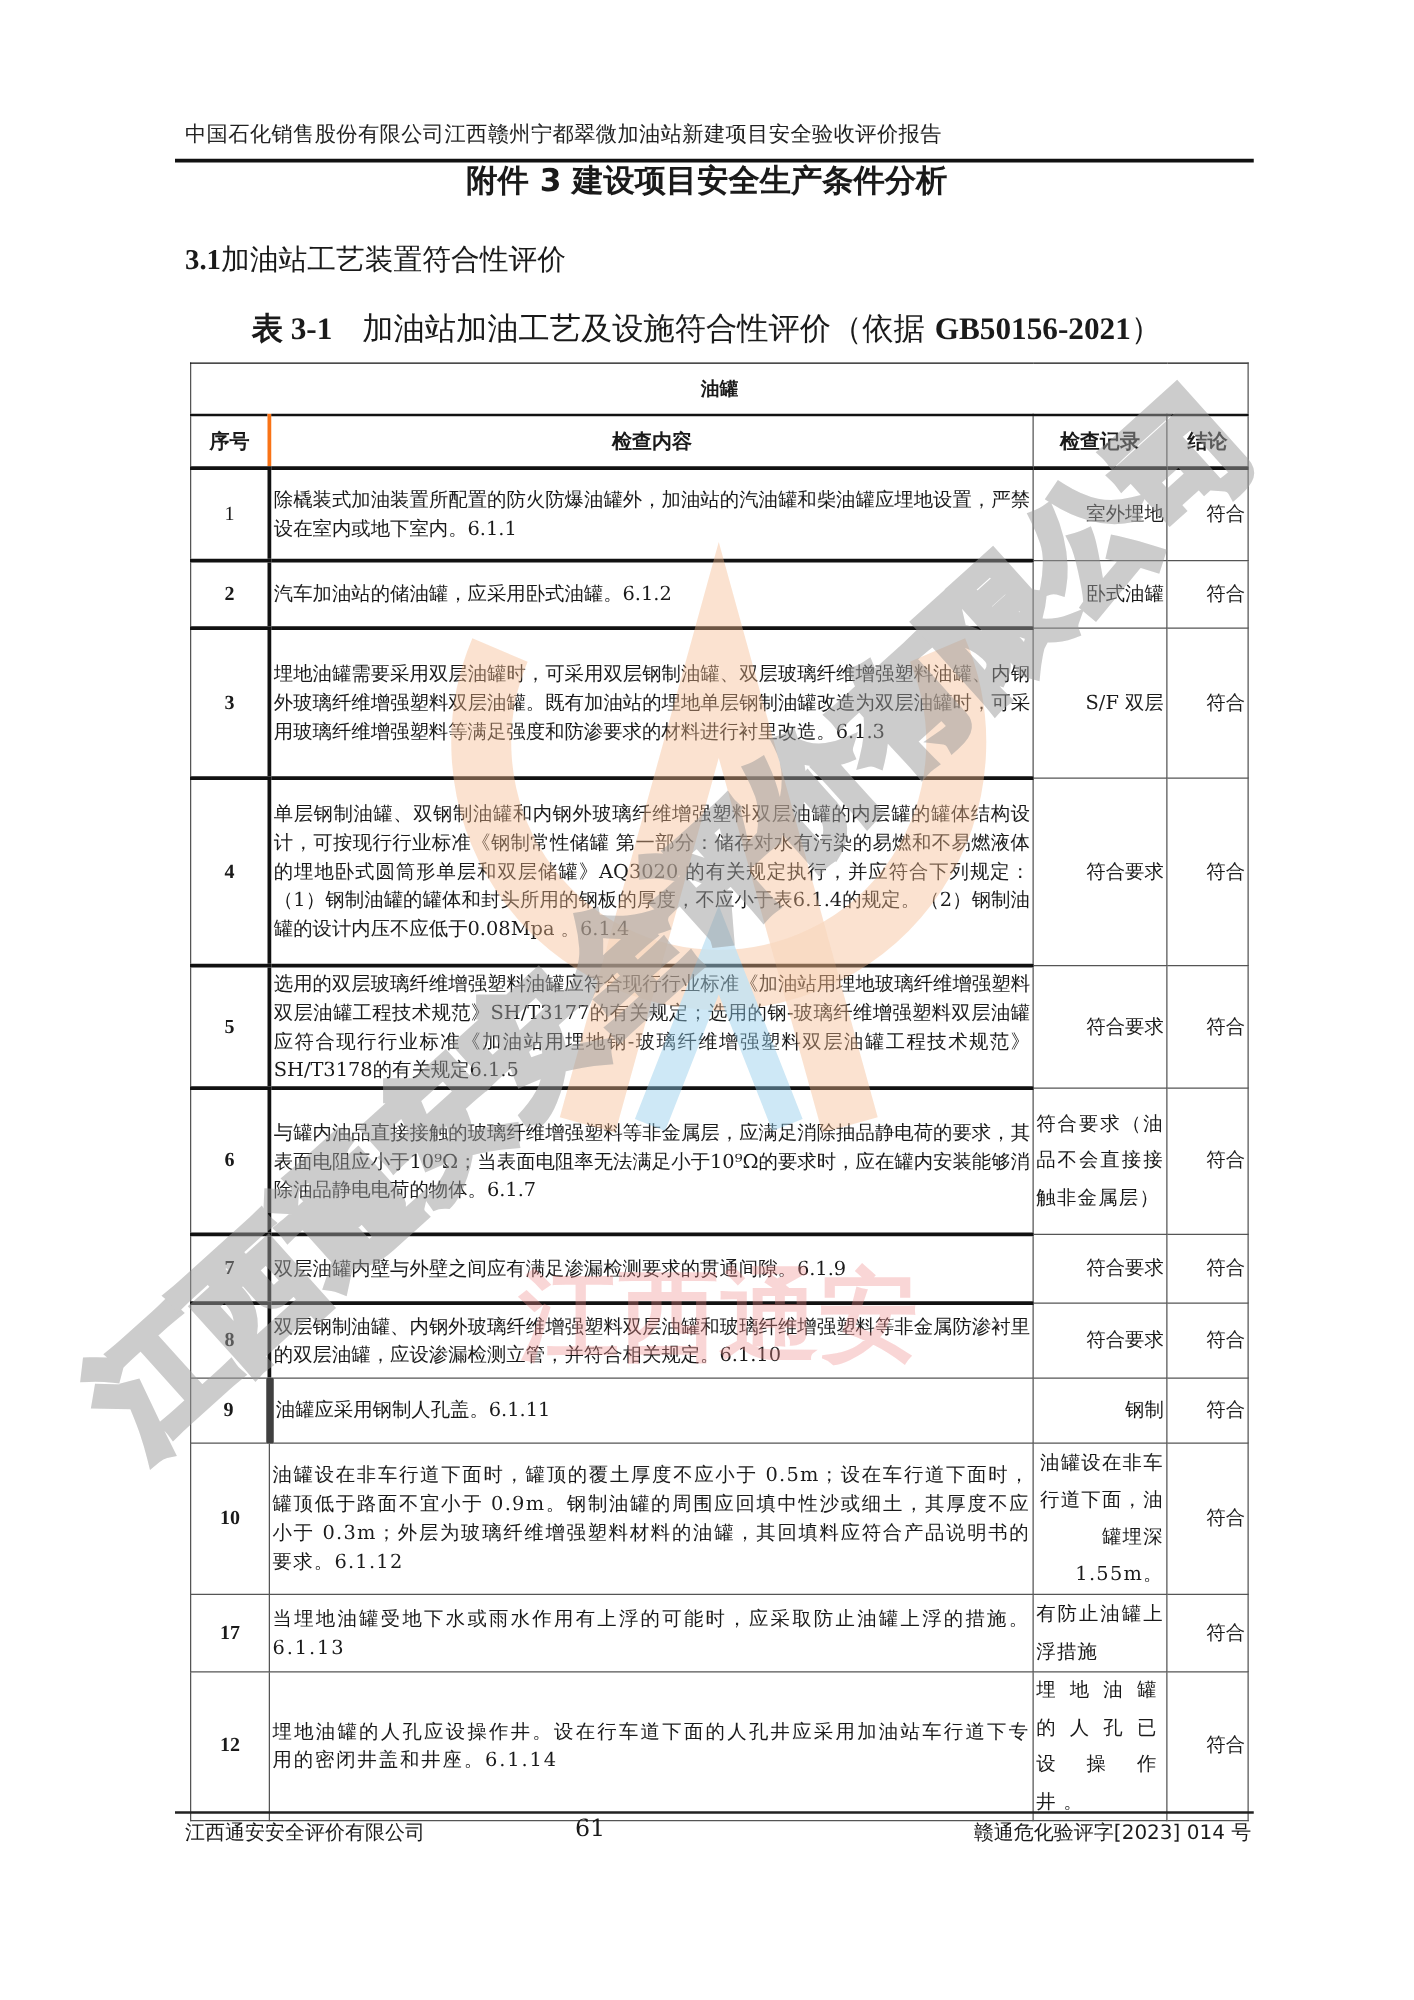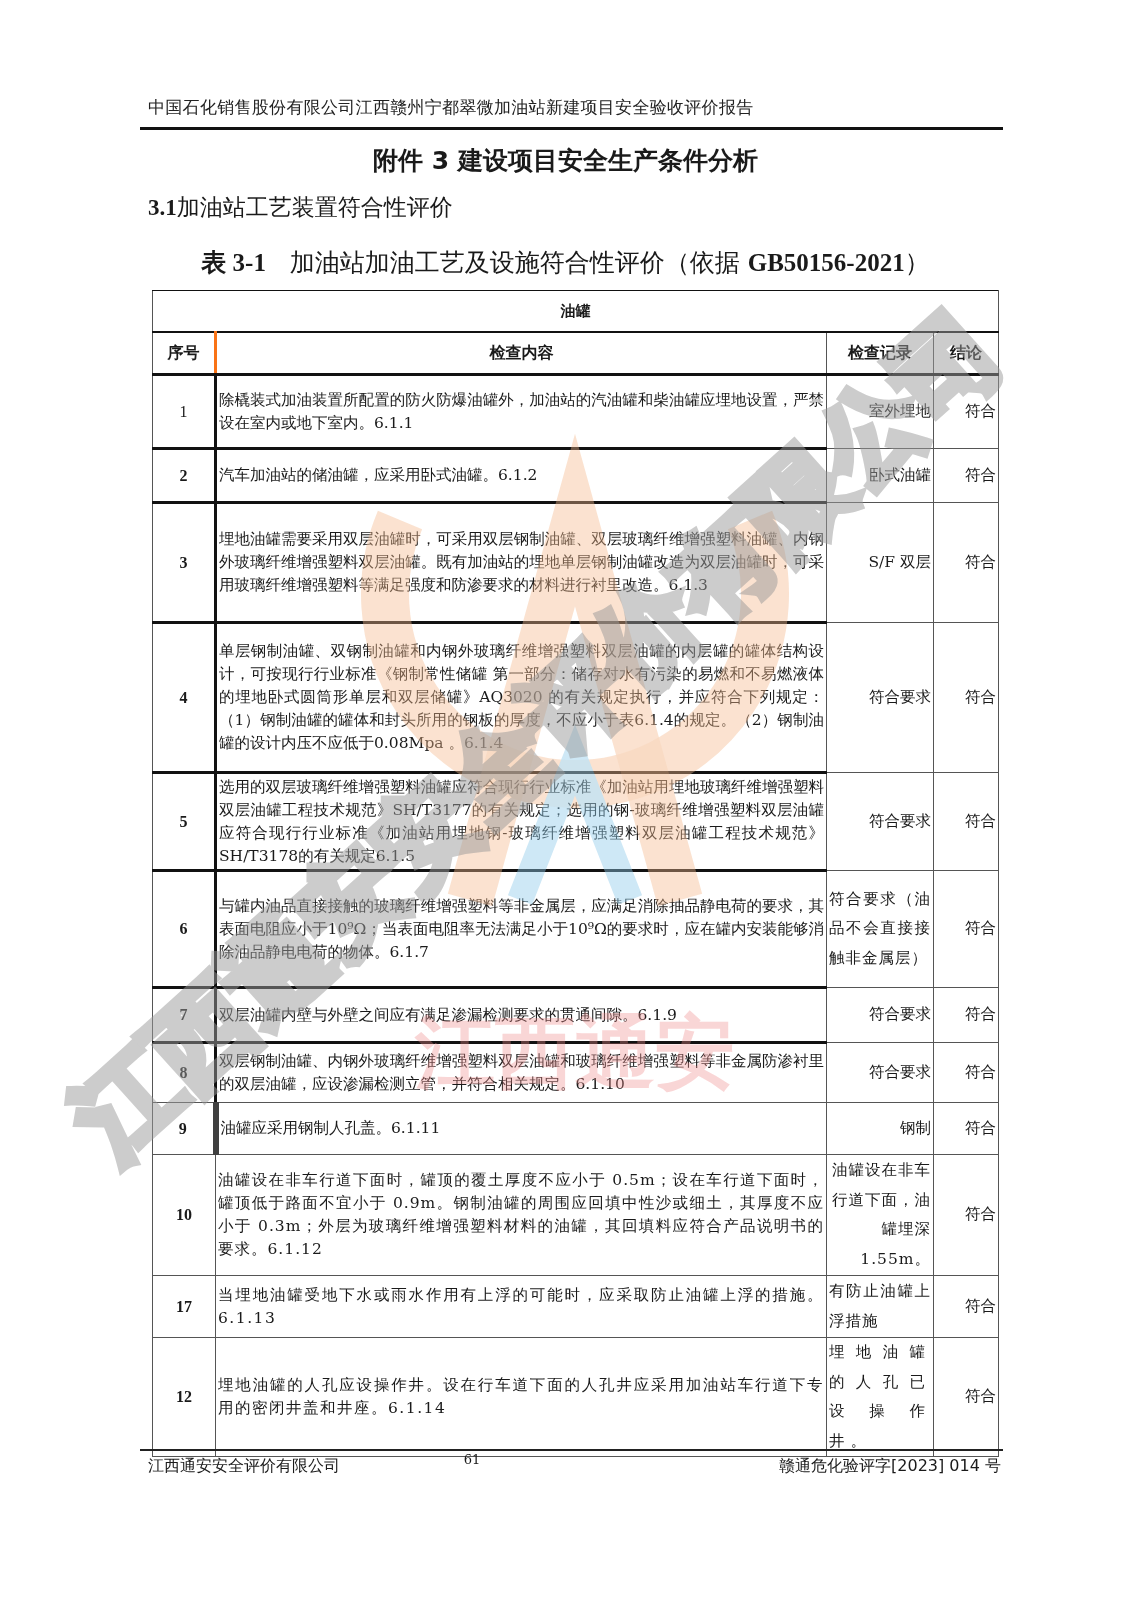--- a/index.html
+++ b/index.html
@@ -1,21 +1,21 @@
 <!DOCTYPE html>
 <html><head>
 <meta charset="utf-8">
 <style>
   html, body { margin:0; padding:0; background:#ffffff; }
   body { width:1131px; height:1600px; position:relative; overflow:hidden;
          font-family:"DejaVu Serif","Liberation Serif",serif; color:#1a1a1a; }
   .page-header { position:absolute; left:148px; top:96px; font-size:17px; letter-spacing:0.3px;
                  font-family:"DejaVu Sans","Liberation Sans",sans-serif; color:#222; }
   .header-rule { position:absolute; left:140px; width:863px; top:127px; height:3px; background:#111; }
-  .doc-title { position:absolute; left:0; width:1131px; top:144px; text-align:center;
+  .doc-title { position:absolute; left:0; width:1131px; top:128px; text-align:center;
                font-size:25px; font-weight:bold; font-family:"DejaVu Sans","Liberation Sans",sans-serif; }
   .section-title { position:absolute; left:148px; top:192px; font-size:23px;
                    font-family:"DejaVu Sans","Liberation Sans",sans-serif; }
   .section-title .num { font-family:"Liberation Serif",serif; font-weight:bold; }
   .table-title { position:absolute; left:0; width:1131px; top:246px; text-align:center;
                  font-size:25px; font-family:"DejaVu Sans","Liberation Sans",sans-serif; }
   .table-title .b { font-family:"Liberation Serif",serif; font-weight:bold; }
 
   table.main { position:absolute; left:152px; top:290px; width:846px; border-collapse:collapse;
                table-layout:fixed; font-size:15.5px; }
@@ -31,21 +31,21 @@
                           border-left:3px solid #111; }
   table.main th.content-h { border-left:3px solid #f97316; }
   table.main td.record, table.main td.result { text-align:right; line-height:29.5px; }
   table.main td.record.left { text-align:justify; letter-spacing:1px; }
   table.main tr.thick-bottom td.idx, table.main tr.thick-bottom td.content { border-bottom:3px solid #111; }
   table.main tr.hdr th { border-bottom:3px solid #111; }
 
   .footer-rule { position:absolute; left:140px; width:863px; top:1449px; height:2px; background:#222; }
   .footer-left { position:absolute; left:148px; top:1456px; font-size:16px;
                  font-family:"DejaVu Sans","Liberation Sans",sans-serif; }
-  .footer-center { position:absolute; left:0; width:944px; top:1452px; text-align:center; font-size:13px; }
+  .footer-center { position:absolute; left:0; width:944px; top:1452px; text-align:center; font-size:19px; }
   .footer-right { position:absolute; right:130px; top:1456px; font-size:16px;
                   font-family:"DejaVu Sans","Liberation Sans",sans-serif; }
 
   
   .watermark { position:absolute; left:0; top:0; width:1131px; height:1600px; pointer-events:none; z-index:5; }
 </style>
 </head>
 <body>
 
 <div class="page-header">中国石化销售股份有限公司江西赣州宁都翠微加油站新建项目安全验收评价报告</div>

